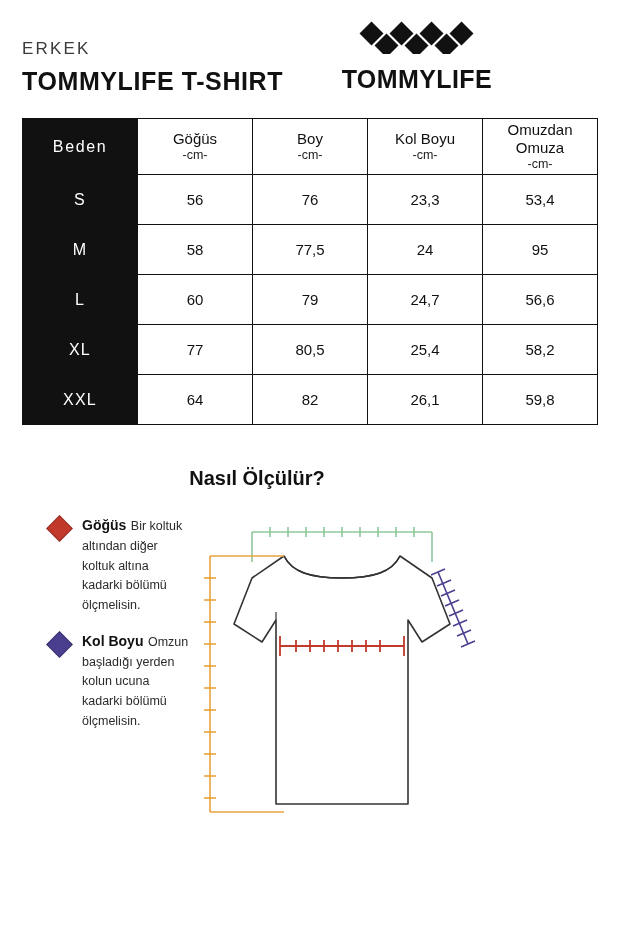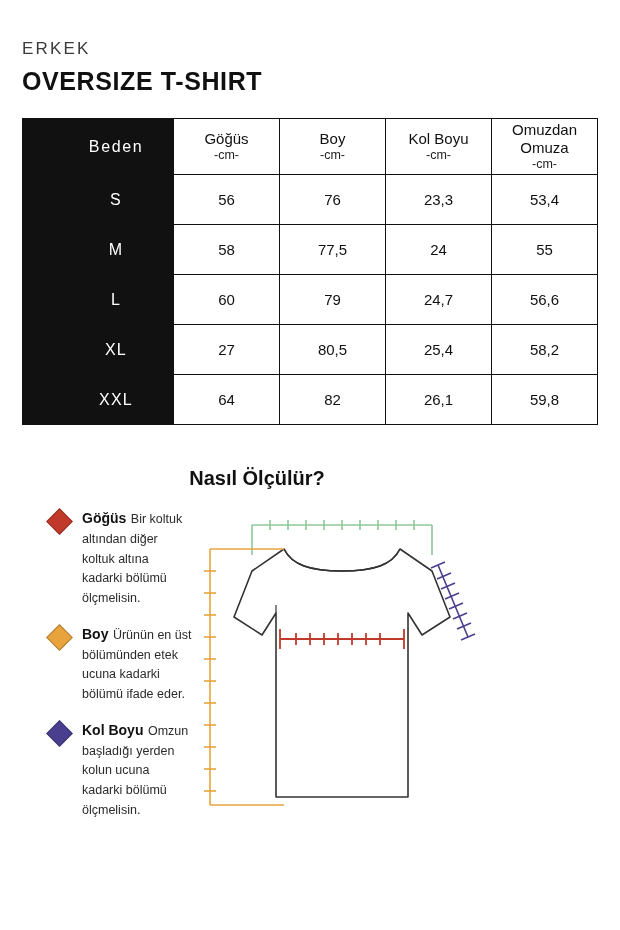--- a/index.html
+++ b/index.html
@@ -82,21 +82,20 @@
     color: #111;
     height: 49px;
     padding: 0;
   }
   .size-table th.corner,
   .size-table td.sizecell {
     background: #111;
     color: #ffffff;
     border-color: #111;
     width: 114px;
-    padding-left: 36px;
   }
   .size-table th.corner {
     font-size: 16px;
     letter-spacing: 1.6px;
     font-weight: normal;
     height: 55px;
   }
   .size-table th.colhead {
     height: 55px;
     line-height: 1.18;
@@ -115,21 +114,21 @@
   
   .howto-title {
     text-align: center;
     font-size: 20px;
     font-weight: bold;
     margin-top: 42px;
     color: #111;
   }
   .howto {
     display: flex;
-    margin-top: 19px;
+    margin-top: 26px;
   }
   .legend {
     width: 260px;
     padding-left: 28px;
     box-sizing: border-box;
   }
   .legend-item {
     display: flex;
     margin-bottom: 17px;
   }
@@ -162,21 +161,37 @@
   }
 </style>
 </head>
 <body>
 
 <div class="page">
 
   <div class="header">
     <div class="brandline">
       <div class="kicker">ERKEK</div>
-      <div class="product-title">OVERSIZE T-SHIRT</div>
+      <div class="product-title">TOMMYLIFE T-SHIRT</div>
+    </div>
+    <div class="logo-block">
+      <span class="logo-mark">
+        <svg width="120" height="34" viewBox="0 0 120 34">
+          <g fill="#111111">
+            <rect x="6" y="5" width="17" height="17" transform="rotate(45 14.5 13.5)"></rect>
+            <rect x="36" y="5" width="17" height="17" transform="rotate(45 44.5 13.5)"></rect>
+            <rect x="66" y="5" width="17" height="17" transform="rotate(45 74.5 13.5)"></rect>
+            <rect x="96" y="5" width="17" height="17" transform="rotate(45 104.5 13.5)"></rect>
+            <rect x="21" y="17" width="17" height="17" transform="rotate(45 29.5 25.5)"></rect>
+            <rect x="51" y="17" width="17" height="17" transform="rotate(45 59.5 25.5)"></rect>
+            <rect x="81" y="17" width="17" height="17" transform="rotate(45 89.5 25.5)"></rect>
+          </g>
+        </svg>
+      </span>
+      <span class="logo-text">TOMMYLIFE</span>
     </div>
   </div>
 
   <table class="size-table">
     <thead>
       <tr>
         <th class="corner">Beden</th>
         <th class="colhead">
           <span>Göğüs</span>
           <span class="unit">-cm-</span>
@@ -201,32 +216,32 @@
         <td>56</td>
         <td>76</td>
         <td>23,3</td>
         <td>53,4</td>
       </tr>
       <tr>
         <td class="sizecell">M</td>
         <td>58</td>
         <td>77,5</td>
         <td>24</td>
-        <td>55</td>
+        <td>95</td>
       </tr>
       <tr>
         <td class="sizecell">L</td>
         <td>60</td>
         <td>79</td>
         <td>24,7</td>
         <td>56,6</td>
       </tr>
       <tr>
         <td class="sizecell">XL</td>
-        <td>27</td>
+        <td>77</td>
         <td>80,5</td>
         <td>25,4</td>
         <td>58,2</td>
       </tr>
       <tr>
         <td class="sizecell">XXL</td>
         <td>64</td>
         <td>82</td>
         <td>26,1</td>
         <td>59,8</td>
@@ -240,27 +255,20 @@
     <div class="legend">
 
       <div class="legend-item">
         <span class="diamond" style="background:#c0392b"></span>
         <span class="legend-text">
           <span class="legend-head">Göğüs</span>
           <span class="legend-desc">Bir koltuk altından diğer koltuk altına kadarki bölümü ölçmelisin.</span>
         </span>
       </div>
 
-      <div class="legend-item">
-        <span class="diamond" style="background:#e8a33d"></span>
-        <span class="legend-text">
-          <span class="legend-head">Boy</span>
-          <span class="legend-desc">Ürünün en üst bölümünden etek ucuna kadarki bölümü ifade eder.</span>
-        </span>
-      </div>
 
       <div class="legend-item">
         <span class="diamond" style="background:#4a3f8f"></span>
         <span class="legend-text">
           <span class="legend-head">Kol Boyu</span>
           <span class="legend-desc">Omzun başladığı yerden kolun ucuna kadarki bölümü ölçmelisin.</span>
         </span>
       </div>
 
 

